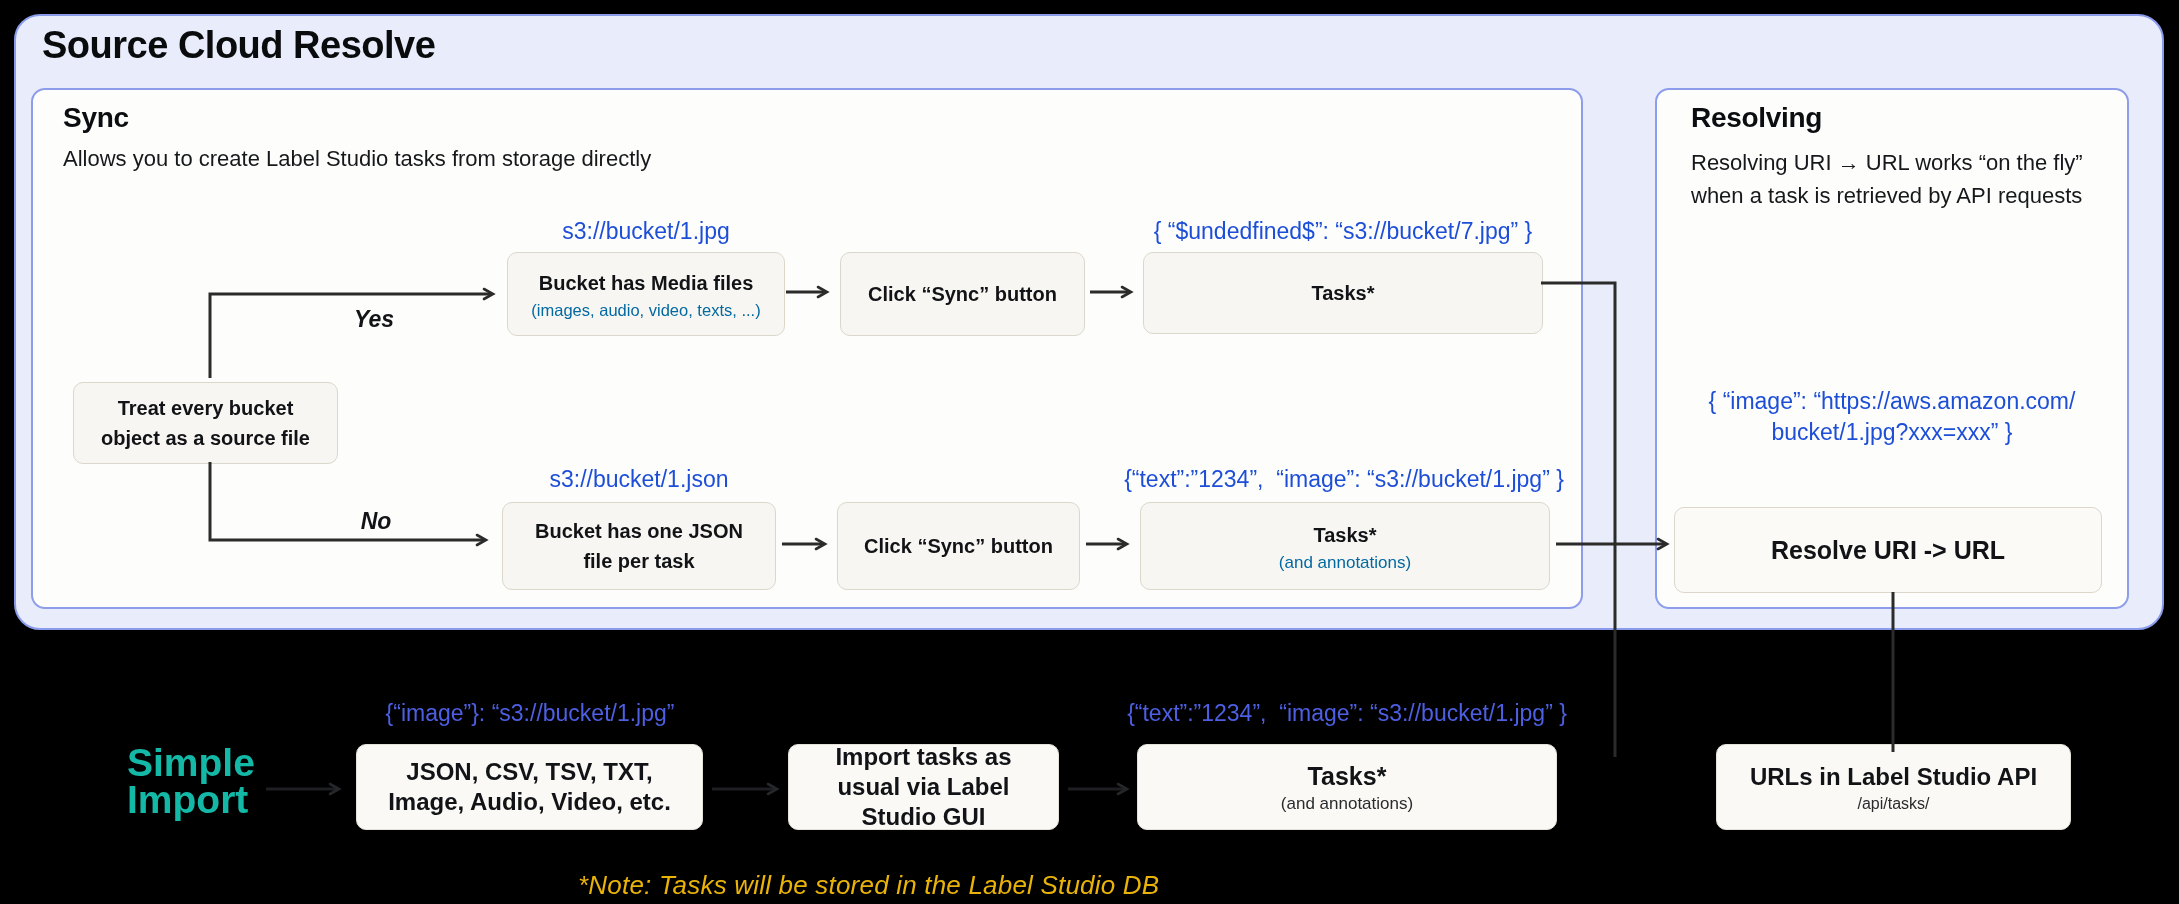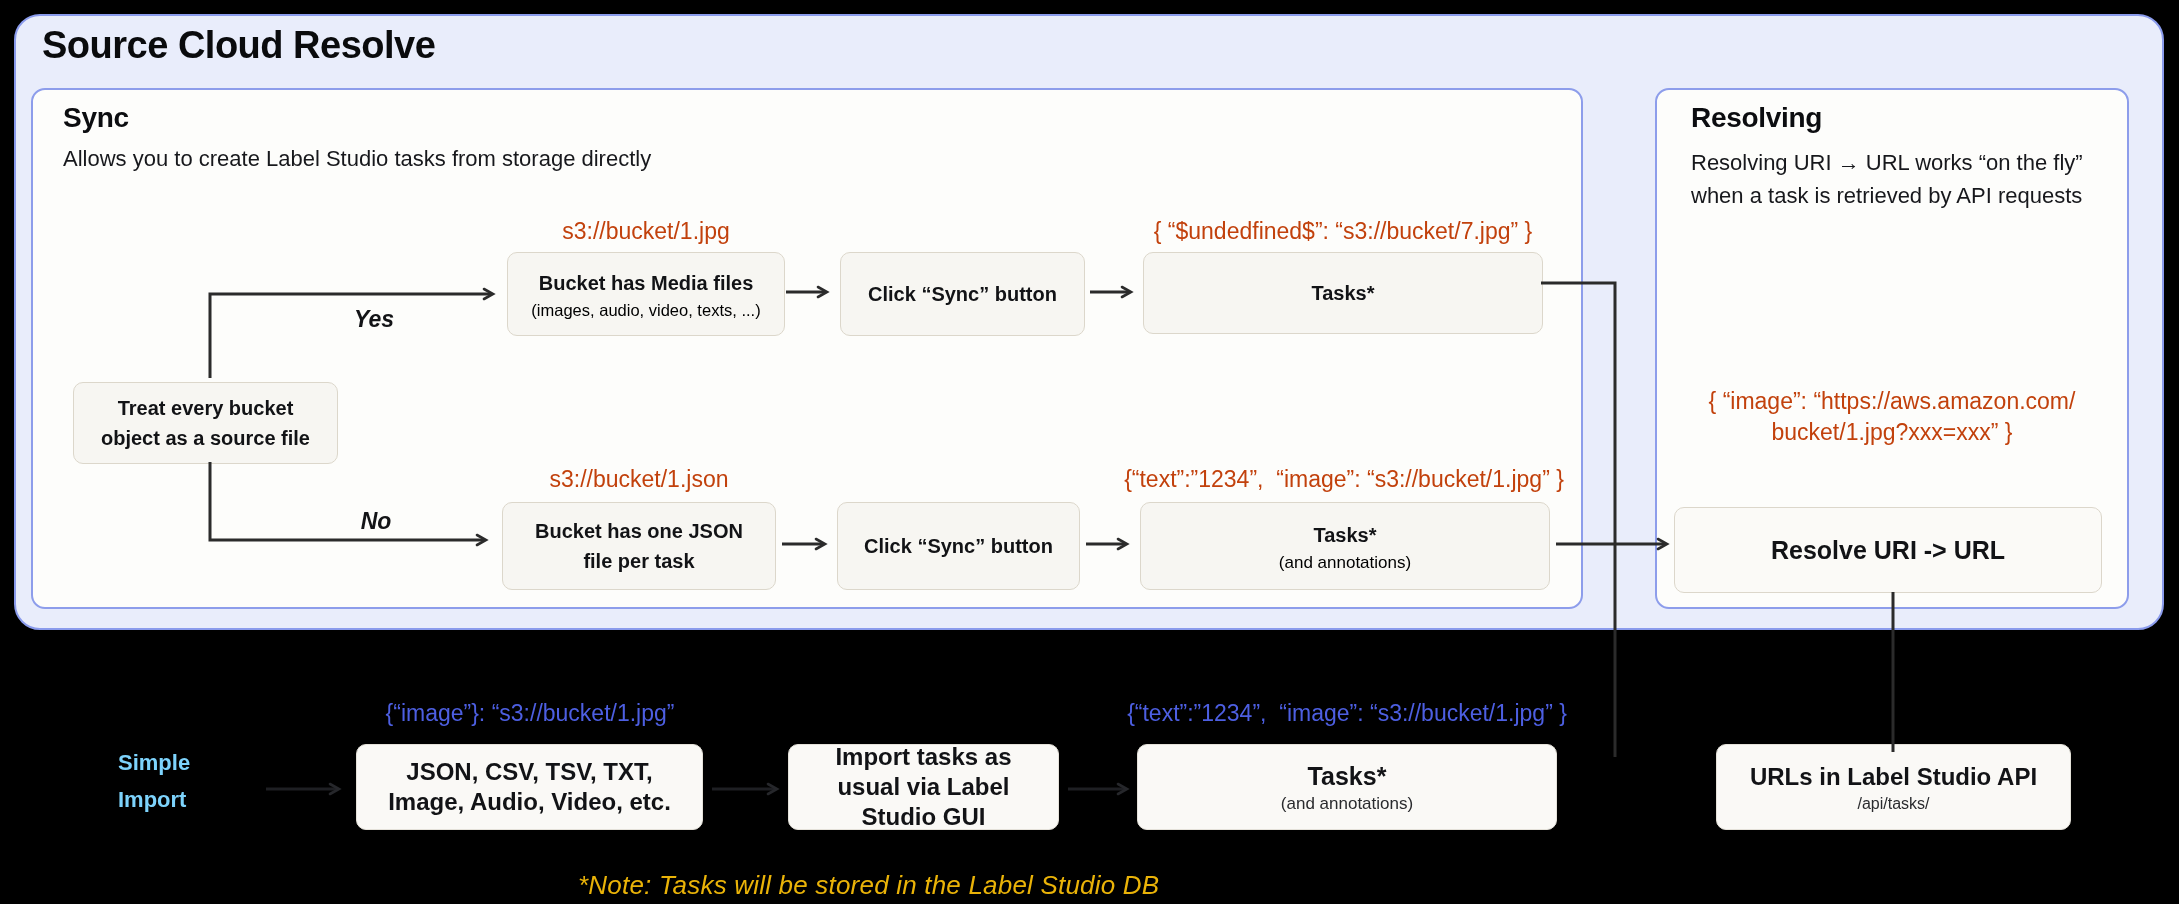--- a/index.html
+++ b/index.html
@@ -10,32 +10,32 @@
              border:2px solid #8A9BEC;border-radius:26px;box-sizing:border-box;}
   .page-title{left:42px;top:24px;font-size:38px;font-weight:700;letter-spacing:-0.5px;color:#0a0b0d;}
   .panel{background:#FDFDFB;border:2px solid #8D9DEB;border-radius:14px;box-sizing:border-box;}
   .panel-sync{left:31px;top:88px;width:1552px;height:521px;}
   .panel-resolving{left:1655px;top:88px;width:474px;height:521px;}
   .panel-title{font-size:28px;font-weight:700;color:#0c0d10;letter-spacing:-0.3px;}
   .panel-sub{font-size:22px;color:#17181c;}
   .fbox{background:#F7F6F2;border:1.5px solid #DCD7CB;border-radius:10px;box-sizing:border-box;
         display:flex;flex-direction:column;align-items:center;justify-content:center;text-align:center;}
   .fbox .main{font-size:20px;font-weight:700;color:#121316;line-height:30px;}
-  .fbox .sub{font-size:16.5px;color:#000000;margin-top:3px;}
+  .fbox .sub{font-size:16.5px;color:#0369a1;margin-top:3px;}
   .bbox{background:#FAF9F6;border:1.5px solid #E4E1D9;border-radius:10px;box-sizing:border-box;
         display:flex;flex-direction:column;align-items:center;justify-content:center;text-align:center;
         box-shadow:0 2px 5px rgba(0,0,0,0.55);}
   .bbox .main{font-size:24px;font-weight:700;color:#121316;line-height:30px;}
   .bbox .sub{font-size:16.5px;color:#2a2b2e;margin-top:3px;}
-  .jlabel{font-size:23px;font-weight:500;color:#c2410c;white-space:pre;text-align:center;}
+  .jlabel{font-size:23px;font-weight:500;color:#1d4ed8;white-space:pre;text-align:center;}
   .jlabel-dark{color:#4D5FE2;}
   .branch-label{font-size:23px;font-weight:700;color:#131417;font-style:italic;}
   .center{transform:translateX(-50%);}
-  .simple-import{left:118px;top:744px;width:135px;font-size:22px;font-weight:700;
-                 line-height:37px;color:#7dd3fc;}
+  .simple-import{left:127px;top:744px;width:135px;font-size:39px;font-weight:700;
+                 line-height:37px;color:#14b8a6;}
   .note{left:578px;top:870px;font-size:26px;font-style:italic;color:#eab308;letter-spacing:0.2px;}
   svg.overlay{position:absolute;left:0;top:0;pointer-events:none;}
 </style>
 </head>
 <body>
 
 <div class="stage">
 
   <div class="abs container"></div>
   <div class="abs page-title">Source Cloud Resolve</div>

